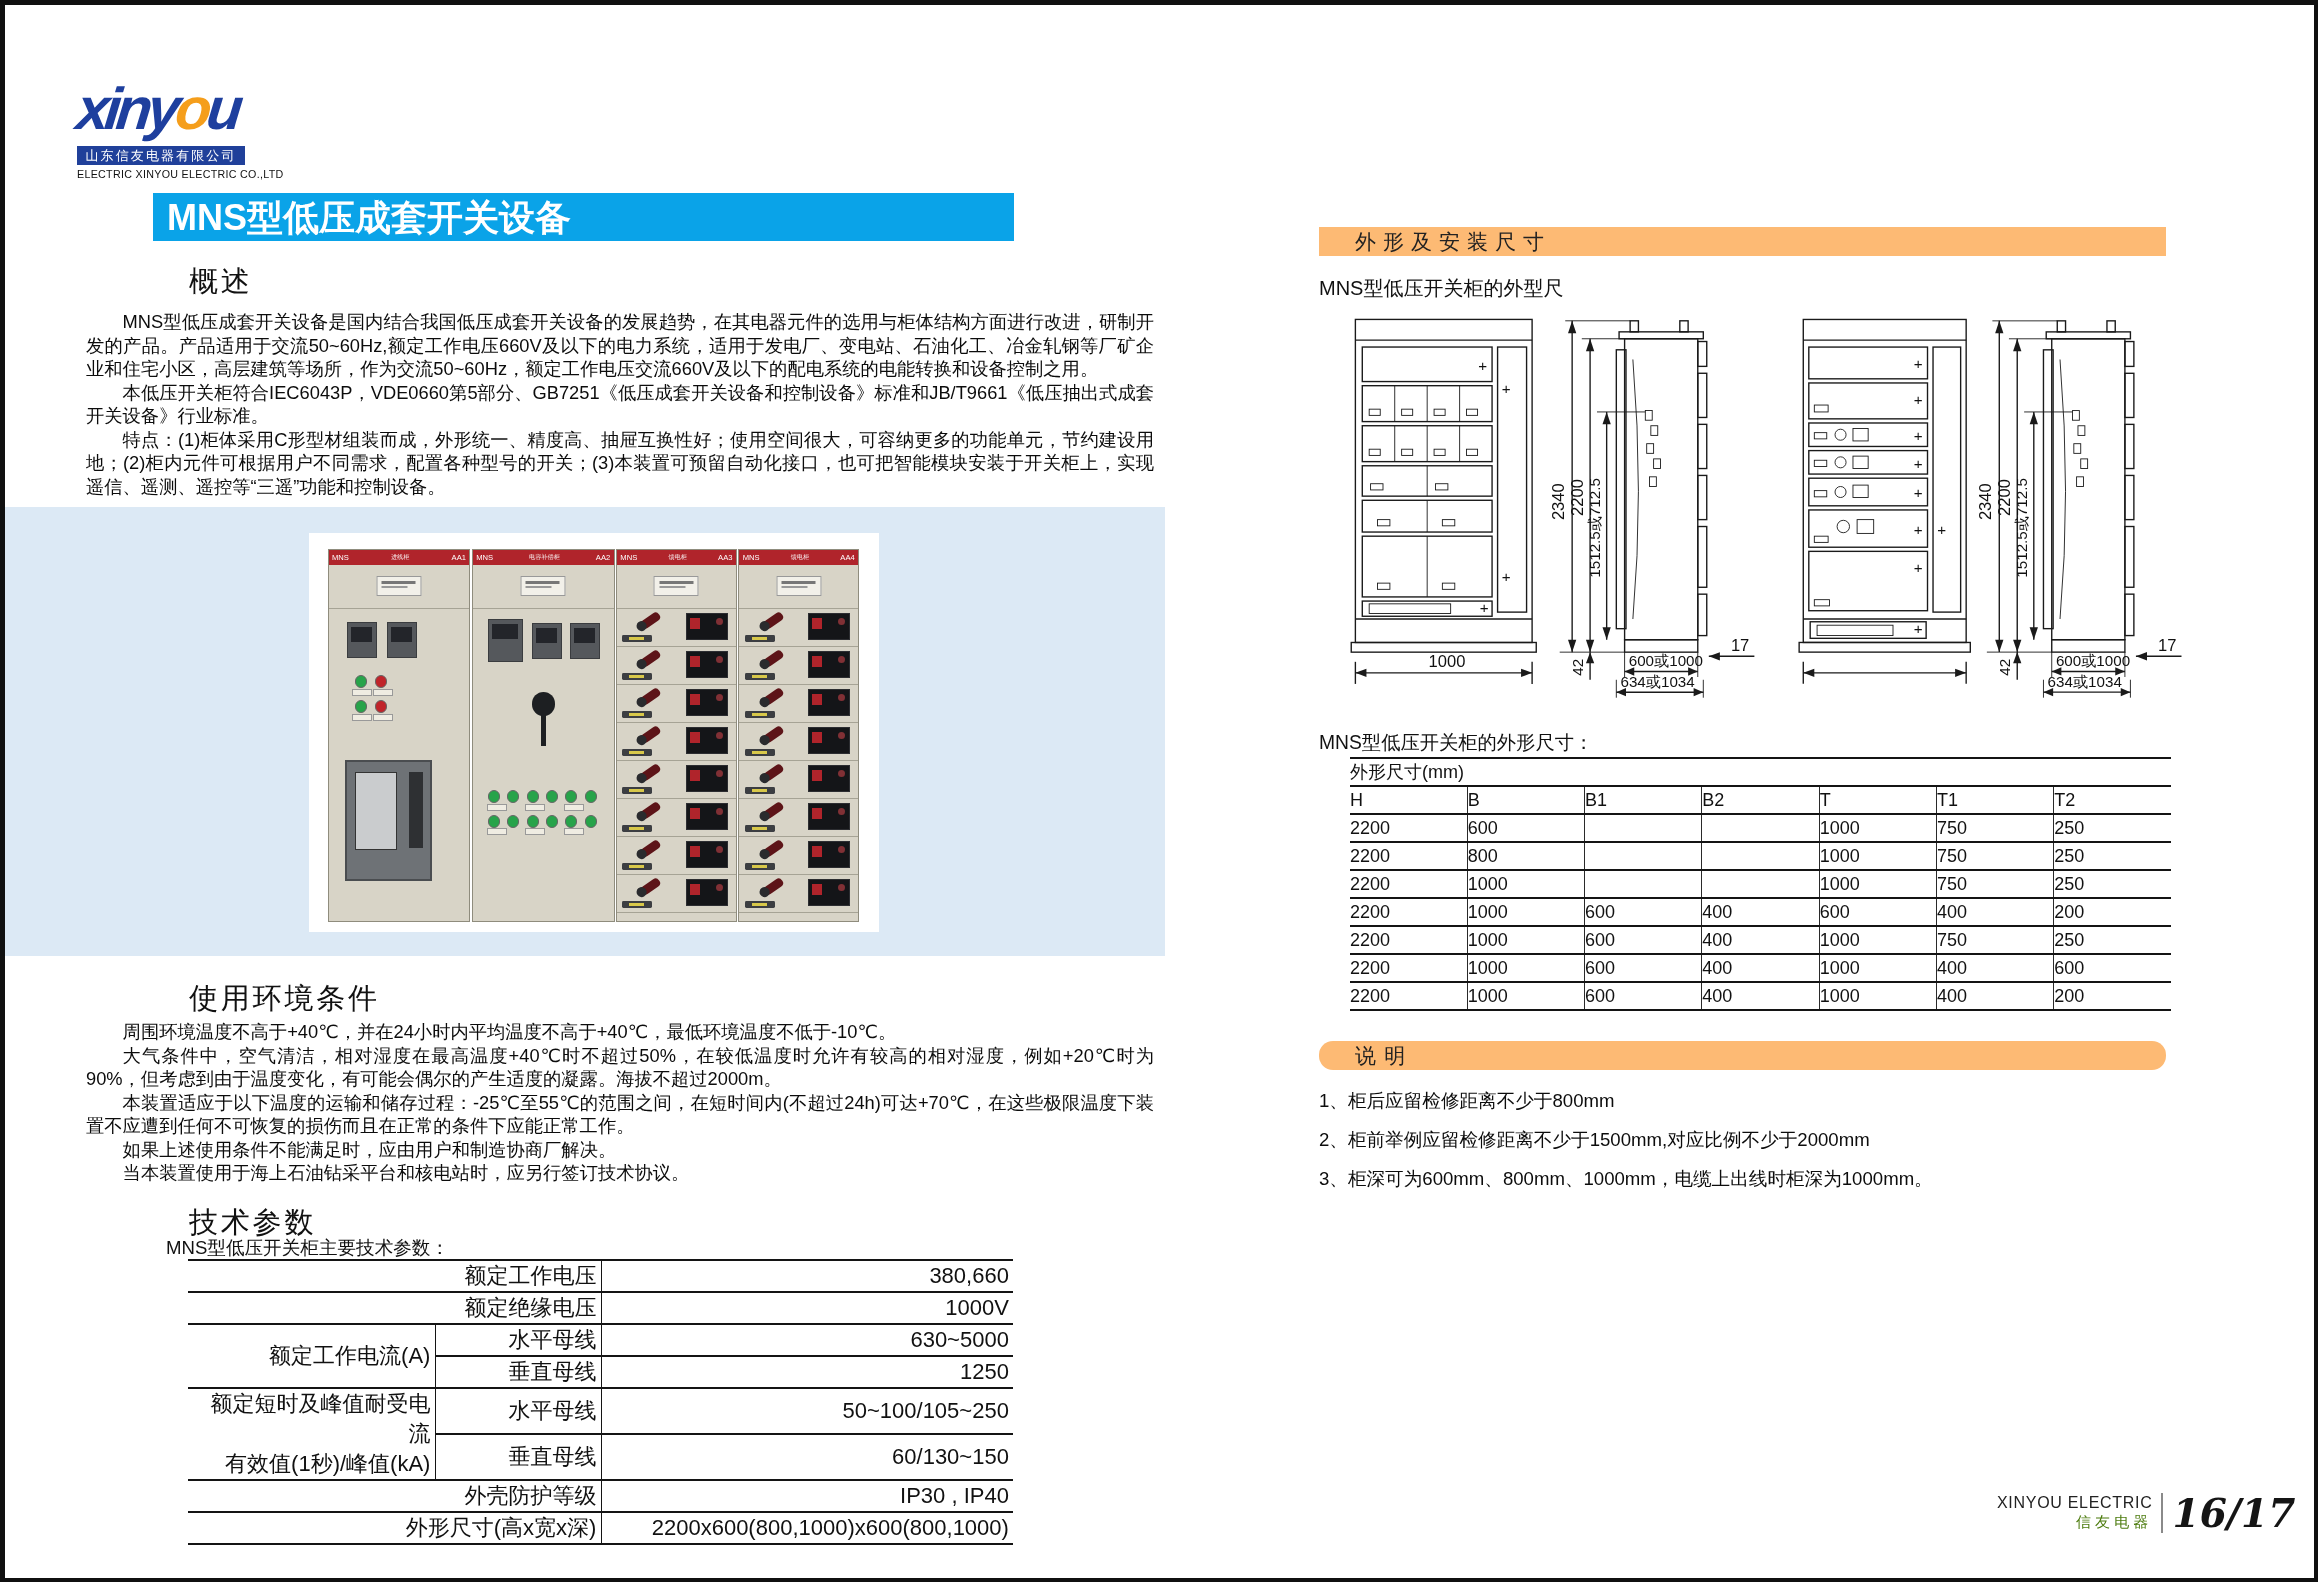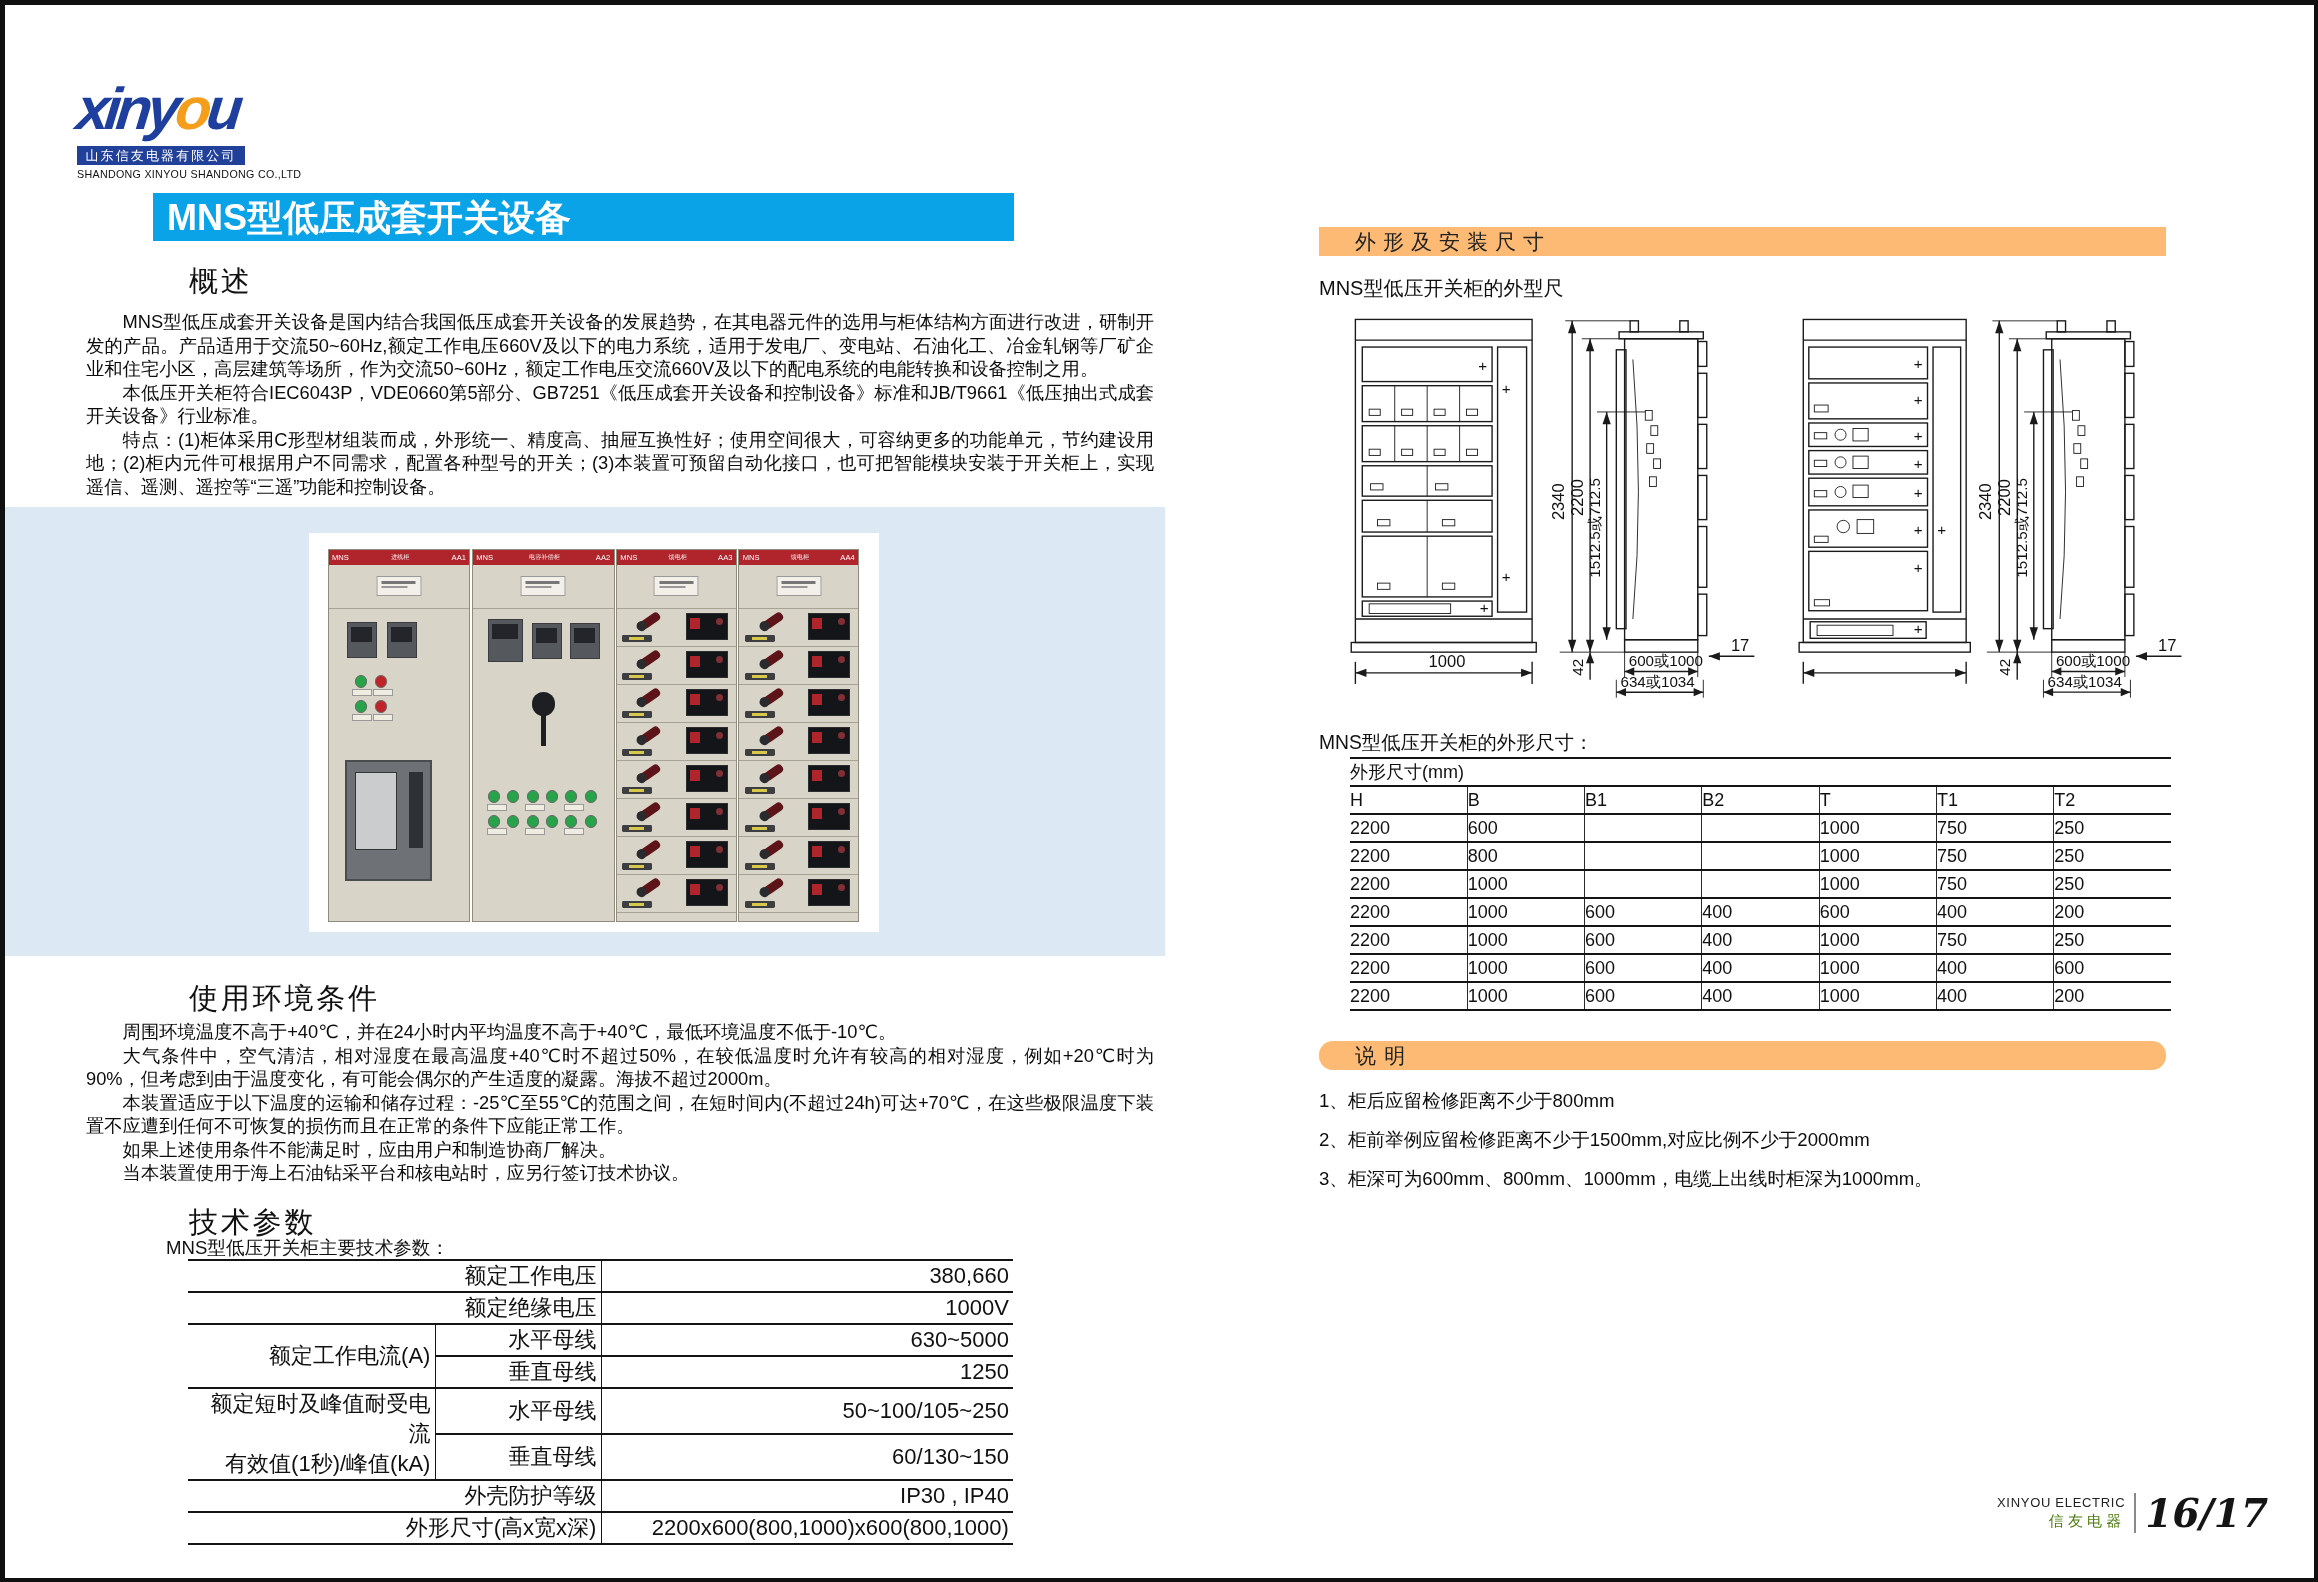--- a/index.html
+++ b/index.html
@@ -83,34 +83,34 @@
   table.dims .dr td{border-top:2.1px solid #141414;}
   table.dims .dr:first-of-type td{border-top:none;}
   table.dims td+td,table.dims th+th{border-left:1px solid #2a2a2a;}
 
   .notes{position:absolute;left:1314px;top:1076px;width:869px;font-size:18.6px;line-height:39px;color:#0c0c0c;}
   .notes div{white-space:nowrap;}
 
   
   .footer{position:absolute;left:1992px;top:1485px;display:flex;align-items:center;}
   .f-brand{text-align:right;margin-right:8.3px;}
-  .f-en{font-size:13px;letter-spacing:0.7px;color:#222;white-space:nowrap;}
+  .f-en{font-size:16px;letter-spacing:0.7px;color:#222;white-space:nowrap;}
   .f-cn{font-size:15px;color:#4d7c0f;letter-spacing:4.1px;margin-top:1.4px;}
   .f-div{width:2.1px;height:40px;background:#8a8a8a;margin-right:9.7px;}
   .f-no{font-size:39px;font-style:italic;font-weight:bold;font-family:"DejaVu Serif","Liberation Serif",serif;color:#151515;white-space:nowrap;}
 </style>
 </head>
 <body>
 
 <div class="page">
 
   <div class="logo-block">
     <div class="logo-word"><span>xin</span><span>y</span><span class="o">o</span><span>u</span></div>
     <div class="logo-bar">山东信友电器有限公司</div>
-    <div class="logo-en">SHANDONG XINYOU SHANDONG CO.,LTD</div>
+    <div class="logo-en">ELECTRIC XINYOU ELECTRIC CO.,LTD</div>
   </div>
 
   <div class="title-bar">MNS型低压成套开关设备</div>
 
   <div class="sec-heading" style="left:184px;top:257px;">概述</div>
   <div class="body-text" style="left:81px;top:305px;">
     <p>MNS型低压成套开关设备是国内结合我国低压成套开关设备的发展趋势，在其电器元件的选用与柜体结构方面进行改进，研制开发的产品。产品适用于交流50~60Hz,额定工作电压660V及以下的电力系统，适用于发电厂、变电站、石油化工、冶金轧钢等厂矿企业和住宅小区，高层建筑等场所，作为交流50~60Hz，额定工作电压交流660V及以下的配电系统的电能转换和设备控制之用。</p>
     <p>本低压开关柜符合IEC6043P，VDE0660第5部分、GB7251《低压成套开关设备和控制设备》标准和JB/T9661《低压抽出式成套开关设备》行业标准。</p>
     <p>特点：(1)柜体采用C形型材组装而成，外形统一、精度高、抽屉互换性好；使用空间很大，可容纳更多的功能单元，节约建设用地；(2)柜内元件可根据用户不同需求，配置各种型号的开关；(3)本装置可预留自动化接口，也可把智能模块安装于开关柜上，实现遥信、遥测、遥控等“三遥”功能和控制设备。</p>
   </div>

